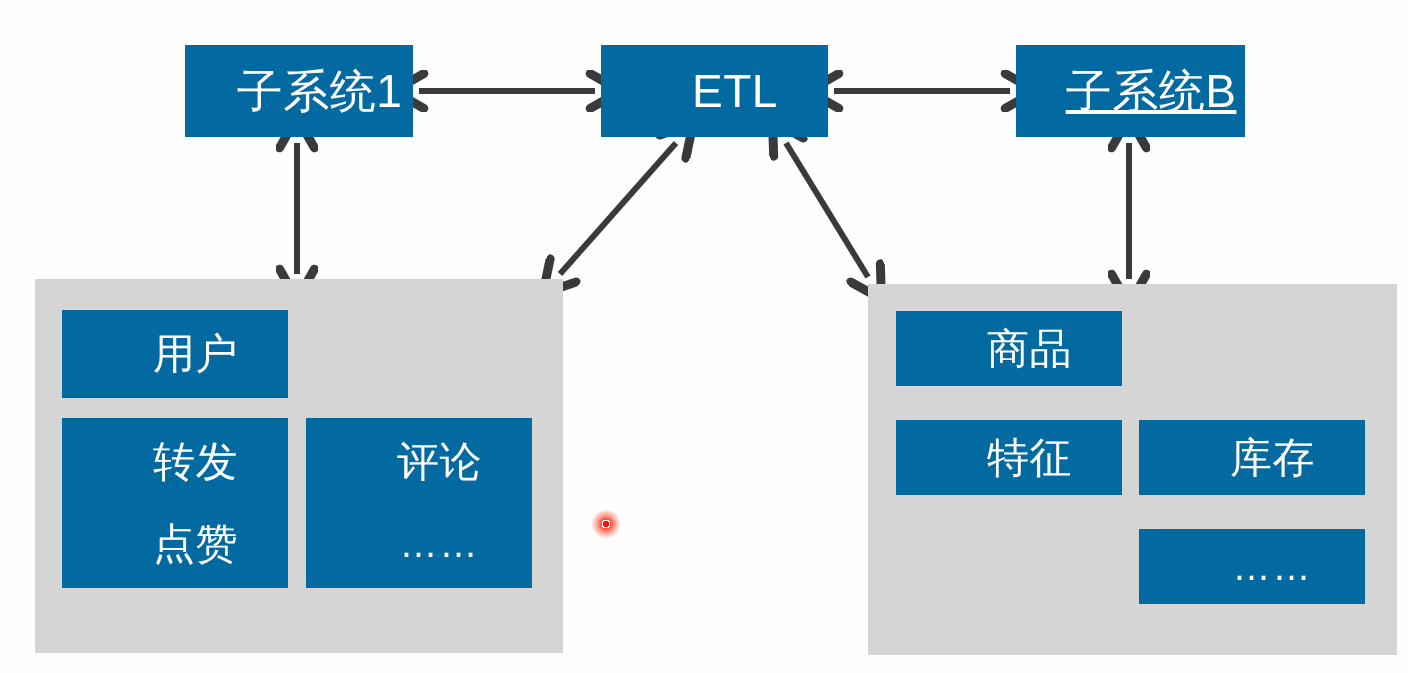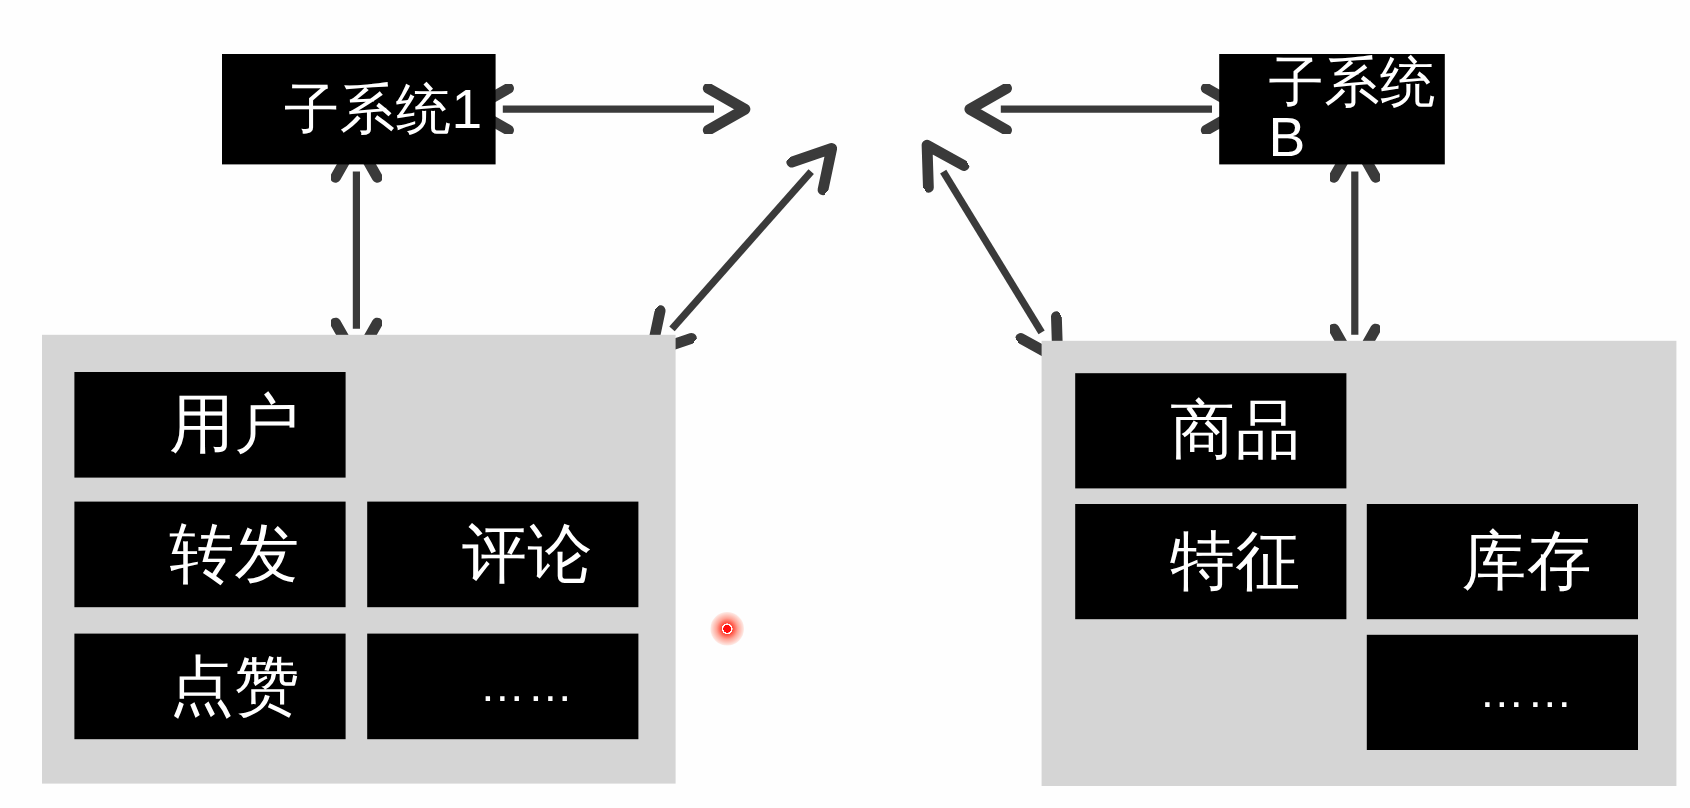--- a/index.html
+++ b/index.html
@@ -14,64 +14,64 @@
     position: relative;
     width: 1408px;
     height: 673px;
     background: #fefefe;
     overflow: hidden;
   }
 
   
   .node {
     position: absolute;
-    background: #000000;
+    background: #0369a1;
     color: #ffffff;
     display: flex;
     align-items: center;
     justify-content: center;
     line-height: 1;
     letter-spacing: 0.5px;
     box-sizing: border-box;
     user-select: none;
     padding-left: 41px;
   }
   .node-top {
     font-size: 46px;
   }
   .node-cell {
-    font-size: 54px;
+    font-size: 42px;
   }
   .node-cell.ellipsis {
     font-size: 38px;
     letter-spacing: 2px;
   }
 
   #box-sub1   { left: 185px; top: 45px;  width: 228px; height: 92px; }
   #box-etl    { left: 601px; top: 45px;  width: 227px; height: 92px; }
-  #box-subb   { left: 1016px;top: 45px;  width: 188px; height: 92px; }
+  #box-subb   { left: 1016px;top: 45px;  width: 229px; height: 92px; text-decoration: underline; }
 
   
   .group {
     position: absolute;
     background: #d5d5d5;
   }
   #group-left  { left: 35px;  top: 279px; width: 528px; height: 374px; }
   #group-right { left: 868px; top: 284px; width: 529px; height: 371px; }
 
   
   .cell-l  { position: absolute; width: 226px; height: 88px; }
-  .cell-r  { position: absolute; width: 226px; height: 96px; }
+  .cell-r  { position: absolute; width: 226px; height: 75px; }
 
   
   .lc1 { left: 62px;  }
   .lc2 { left: 306px; }
   .lr1 { top: 310px;  }
   .lr2 { top: 418px; text-align: right;  }
-  .lr3 { top: 528px;  }
+  .lr3 { top: 500px;  }
 
   
   .rc1 { left: 896px;  }
   .rc2 { left: 1139px; }
   .rr1 { top: 311px;  }
   .rr2 { top: 420px;  }
   .rr3 { top: 529px;  }
 
   
   .arrow-layer {
@@ -125,20 +125,21 @@
 
     <line x1="1129" y1="143" x2="1129" y2="279" marker-start="url(#ah-start)" marker-end="url(#ah-end)"></line>
 
     <line x1="676" y1="143" x2="560" y2="274" marker-start="url(#ah-start)" marker-end="url(#ah-end)"></line>
 
     <line x1="786" y1="143" x2="868" y2="277" marker-start="url(#ah-start)" marker-end="url(#ah-end)"></line>
   </svg>
 
   <div id="box-sub1" class="node node-top">子系统1</div>
 
+  <div id="box-etl" class="node node-top">ETL</div>
 
   <div id="box-subb" class="node node-top">子系统B</div>
 
   <div id="group-left" class="group"></div>
 
   <div id="group-right" class="group"></div>
 
   <div class="node node-cell cell-l lc1 lr1">用户</div>
 
   <div class="node node-cell cell-l lc1 lr2">转发</div>

